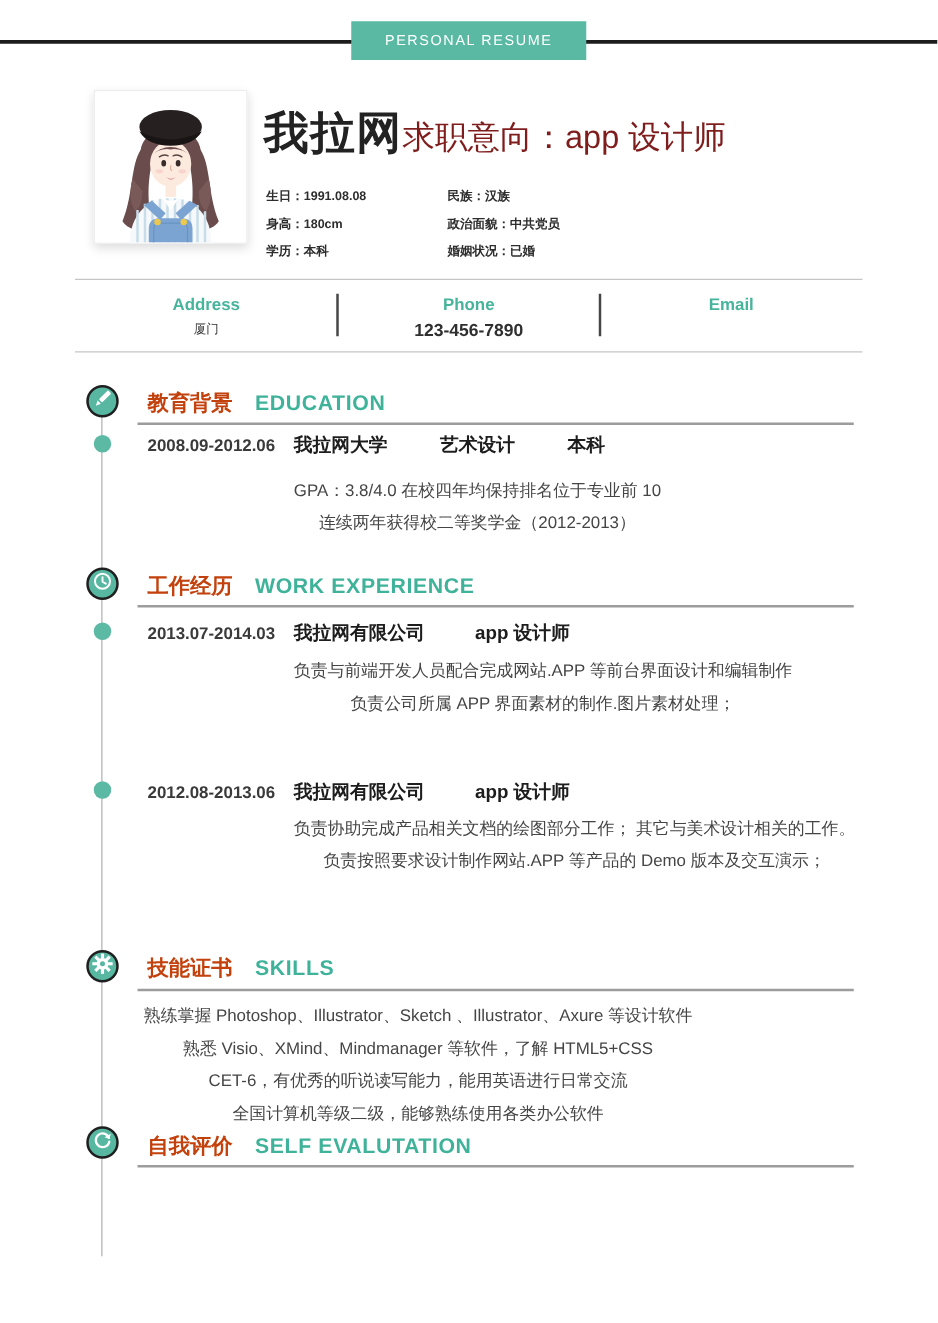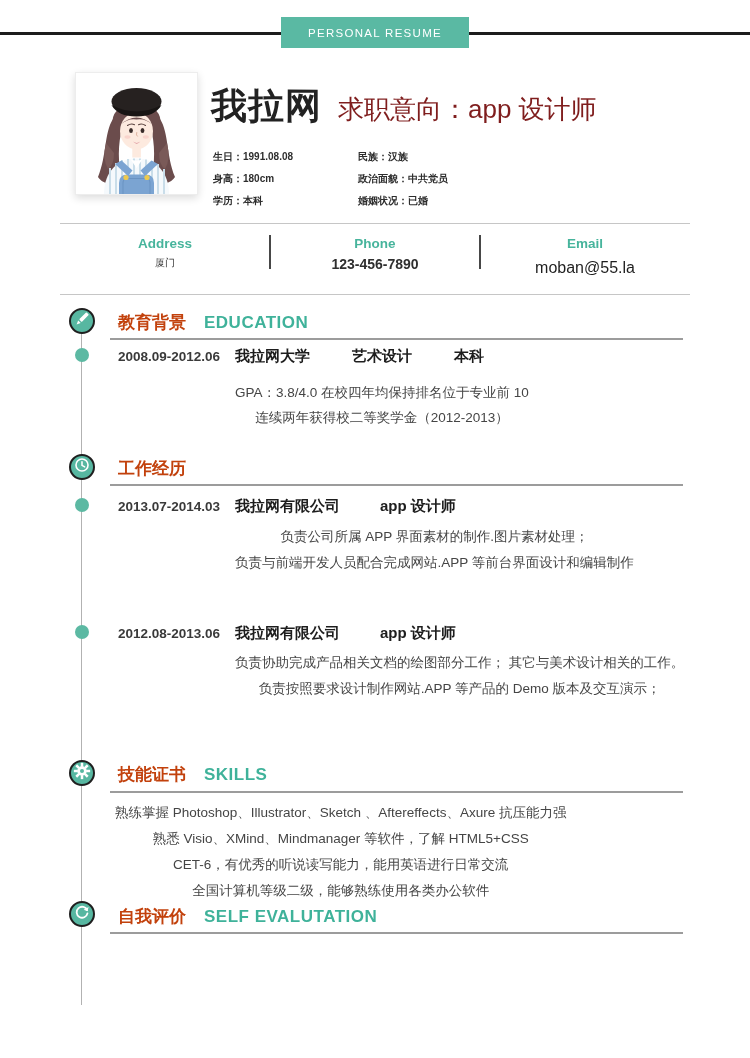--- a/index.html
+++ b/index.html
@@ -9,29 +9,29 @@
   
   .top-line { position:absolute; top:32px; left:0; width:750px; height:3px; background:#1c1c1c; }
   .banner { position:absolute; top:17px; left:281px; width:188px; height:31px; background:#5ab9a3;
             display:flex; align-items:center; justify-content:center;
             color:#ffffff; font-size:11.5px; letter-spacing:1.3px; font-weight:400; }
 
   
   .photo { position:absolute; top:72px; left:75px; width:123px; height:123px; background:#fff;
            border:1px solid #ededed; box-shadow:0 3px 8px rgba(0,0,0,.14); }
   .photo svg { display:block; }
-  .name-row { position:absolute; top:86px; left:211px; display:flex; align-items:baseline; gap:16px; white-space:nowrap; }
+  .name-row { position:absolute; top:86px; left:211px; display:flex; align-items:baseline; gap:0; white-space:nowrap; }
   .name { font-size:36px; line-height:40px; font-weight:600; color:#222; letter-spacing:1px; }
   .objective { font-size:26px; color:#7f1d1d; font-weight:400; }
   .info-grid { position:absolute; top:146px; left:213px; display:grid;
                grid-template-columns:145px auto; grid-auto-rows:22px; align-items:center;
                font-size:10px; font-weight:bold; color:#2d2d2d; white-space:nowrap; }
 
   
-  .contact { position:absolute; top:223px; left:60px; width:630px; height:72px;
+  .contact { position:absolute; top:223px; left:60px; width:630px; height:59px;
              border-top:1px solid #c6c6c6; border-bottom:1px solid #c6c6c6; display:flex; }
   .contact-col { flex:1; position:relative; text-align:center; padding-top:12px; }
   .contact-col + .contact-col::before { content:""; position:absolute; left:-1px; top:11px; width:2px; height:34px; background:#474747; }
   .contact-label { color:#47b49c; font-weight:bold; font-size:13.5px; }
   .contact-value { margin-top:5px; font-size:10px; color:#2f2f2f; }
   .contact-value.phone { font-weight:bold; font-size:14px; }
   .contact-value.email { font-size:16px; margin-top:8px; color:#1f1f1f; }
 
   
   .rail { position:absolute; left:81px; top:320px; width:1px; height:685px; background:#b2b2b2; }
@@ -137,21 +137,20 @@
     <div class="contact-col">
       <div class="contact-label">Address</div>
       <div class="contact-value">厦门</div>
     </div>
     <div class="contact-col">
       <div class="contact-label">Phone</div>
       <div class="contact-value phone">123-456-7890</div>
     </div>
     <div class="contact-col">
       <div class="contact-label">Email</div>
-      <div class="contact-value email">moban@55.la</div>
     </div>
   </div>
 
   <div class="rail"></div>
 
   <div class="t-node" style="top:308px">
     <span>
       <svg width="22" height="22" viewBox="0 0 23 23">
         <g transform="rotate(45 11.5 11.5)">
           <rect x="9.7" y="3.2" width="3.8" height="10.8" rx="0.9" fill="#fff"></rect>
@@ -211,50 +210,51 @@
     <span>艺术设计</span>
     <span>本科</span>
   </div>
   <div class="detail-block" style="top:380px; left:235px;">
     <div>GPA：3.8/4.0  在校四年均保持排名位于专业前 10</div>
     <div>连续两年获得校二等奖学金（2012-2013）</div>
   </div>
 
   <div class="sec-head" style="top:457px">
     <span class="sec-zh">工作经历</span>
+    <span class="sec-en">WORK EXPERIENCE</span>
   </div>
   <div class="sec-rule" style="top:484px"></div>
 
   <div class="entry-date" style="top:499px">2013.07-2014.03</div>
   <div class="entry-title work" style="top:497px">
     <span>我拉网有限公司</span>
     <span>app 设计师</span>
   </div>
   <div class="detail-block lh26" style="top:524px; left:235px;">
+    <div>负责与前端开发人员配合完成网站.APP 等前台界面设计和编辑制作</div>
     <div>负责公司所属 APP 界面素材的制作.图片素材处理；</div>
-    <div>负责与前端开发人员配合完成网站.APP 等前台界面设计和编辑制作</div>
   </div>
 
   <div class="entry-date" style="top:626px">2012.08-2013.06</div>
   <div class="entry-title work" style="top:624px">
     <span>我拉网有限公司</span>
     <span>app 设计师</span>
   </div>
   <div class="detail-block lh26" style="top:650px; left:235px;">
     <div>负责协助完成产品相关文档的绘图部分工作； 其它与美术设计相关的工作。</div>
     <div>负责按照要求设计制作网站.APP 等产品的 Demo 版本及交互演示；</div>
   </div>
 
   <div class="sec-head" style="top:763px">
     <span class="sec-zh">技能证书</span>
     <span class="sec-en">SKILLS</span>
   </div>
   <div class="sec-rule" style="top:791px"></div>
   <div class="detail-block lh26" style="top:800px; left:115px;">
-    <div>熟练掌握 Photoshop、Illustrator、Sketch 、Aftereffects、Axure 抗压能力强</div>
+    <div>熟练掌握 Photoshop、Illustrator、Sketch 、Illustrator、Axure 等设计软件</div>
     <div>熟悉 Visio、XMind、Mindmanager 等软件，了解 HTML5+CSS</div>
     <div>CET-6，有优秀的听说读写能力，能用英语进行日常交流</div>
     <div>全国计算机等级二级，能够熟练使用各类办公软件</div>
   </div>
 
   <div class="sec-head" style="top:905px">
     <span class="sec-zh">自我评价</span>
     <span class="sec-en">SELF EVALUTATION</span>
   </div>
   <div class="sec-rule" style="top:932px"></div>

